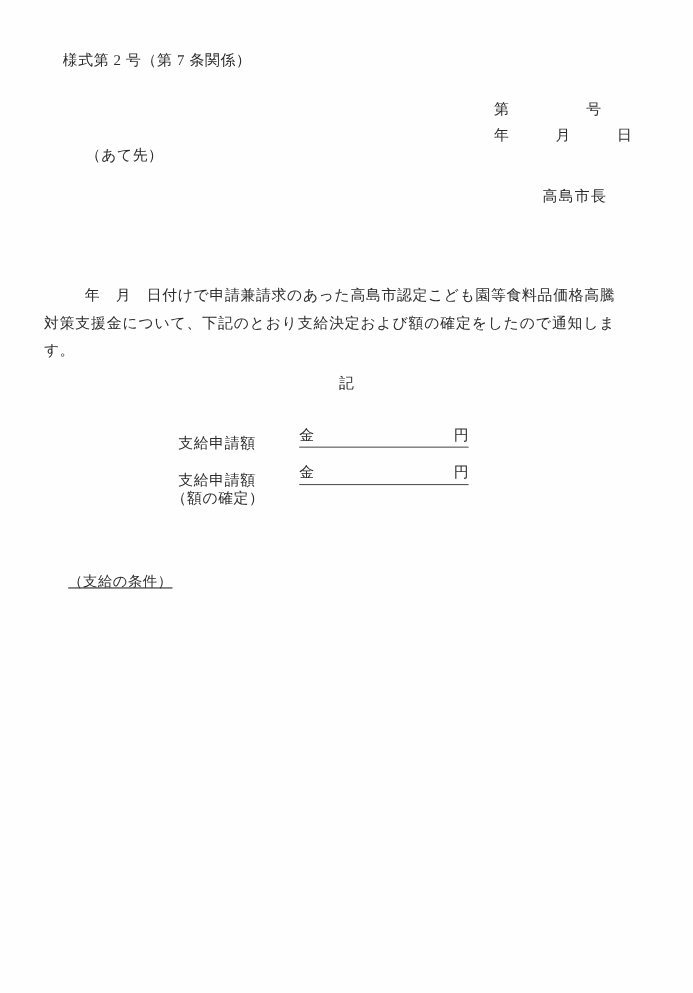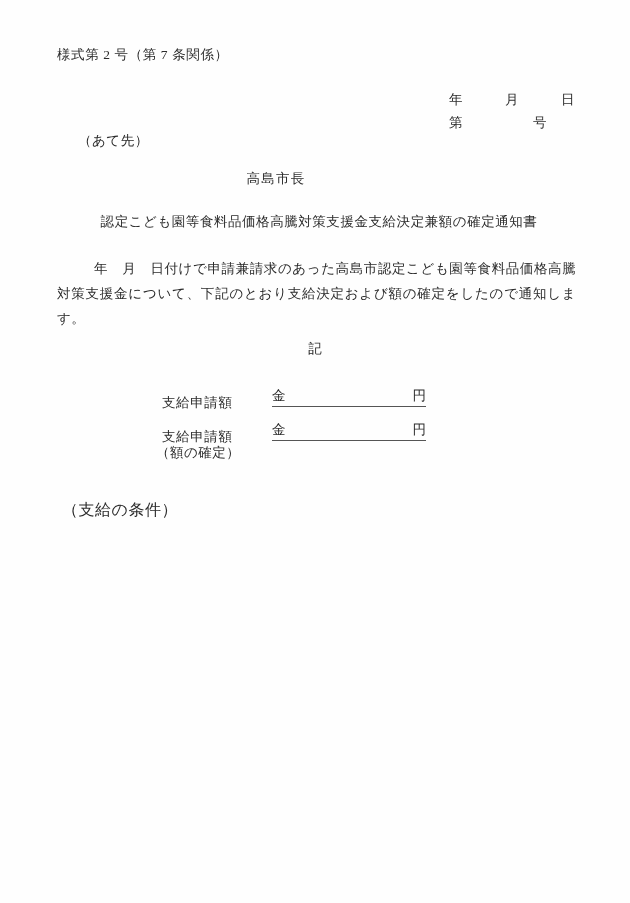--- a/index.html
+++ b/index.html
@@ -56,21 +56,21 @@
     letter-spacing: 0.5px;
     white-space: pre;
   }
 
   
   .issuer {
     position: absolute;
     left: 0;
     top: 170px;
     width: 630px;
-    text-align: center;
+    text-align: right;
     font-size: 13.5px;
     letter-spacing: 1.2px;
     padding-right: 78px;
     box-sizing: border-box;
   }
 
   
   .doc-title {
     position: absolute;
     left: 0;
@@ -79,21 +79,21 @@
     text-align: center;
     font-size: 13.5px;
     letter-spacing: 0.55px;
     box-sizing: border-box;
     padding-left: 8px;
   }
 
   
   .body-text {
     position: absolute;
-    left: 57px;
+    left: 40px;
     top: 256px;
     width: 519px;
     font-size: 13.5px;
     line-height: 25px;
     text-align: justify;
     text-indent: 37px;
     letter-spacing: 0.35px;
   }
 
   
@@ -146,24 +146,25 @@
     top: 444px;
     font-size: 13.5px;
     letter-spacing: 0.5px;
     white-space: pre;
   }
 
   
   .conditions-heading {
     position: absolute;
     left: 62px;
-    top: 500px;
-    font-size: 16px;
-    letter-spacing: 0.5px;
-    white-space: pre;
+    top: 520px;
+    font-size: 13px;
+    letter-spacing: 0.5px;
+    white-space: pre;
+    text-decoration: underline;
   }
   .conditions-list {
     position: absolute;
     left: 78px;
     top: 523px;
     font-size: 13.5px;
     line-height: 24px;
   }
   .condition-item {
     display: block;
@@ -176,29 +177,28 @@
   }
 </style>
 </head>
 <body>
 
 <div class="page">
 
   <div class="form-number">様式第 2 号（第 7 条関係）</div>
 
   <div class="doc-meta">
+    <span class="meta-line">第　　　　　号</span>
     <span class="meta-line">年　　　月　　　日</span>
-    <span class="meta-line">第　　　　　号</span>
   </div>
 
   <div class="addressee">（あて先）</div>
 
   <div class="issuer">高島市長</div>
 
-  <div class="doc-title">認定こども園等食料品価格高騰対策支援金支給決定兼額の確定通知書</div>
 
   <div class="body-text">年　月　日付けで申請兼請求のあった高島市認定こども園等食料品価格高騰対策支援金について、下記のとおり支給決定および額の確定をしたので通知します。</div>
 
   <div class="ki-marker">記</div>
 
   <div class="amount-row row-1">
     <span class="amount-label">支給申請額</span>
     <span class="amount-field">
       <span class="yen-prefix">金</span>
       <span class="yen-suffix">円</span>

